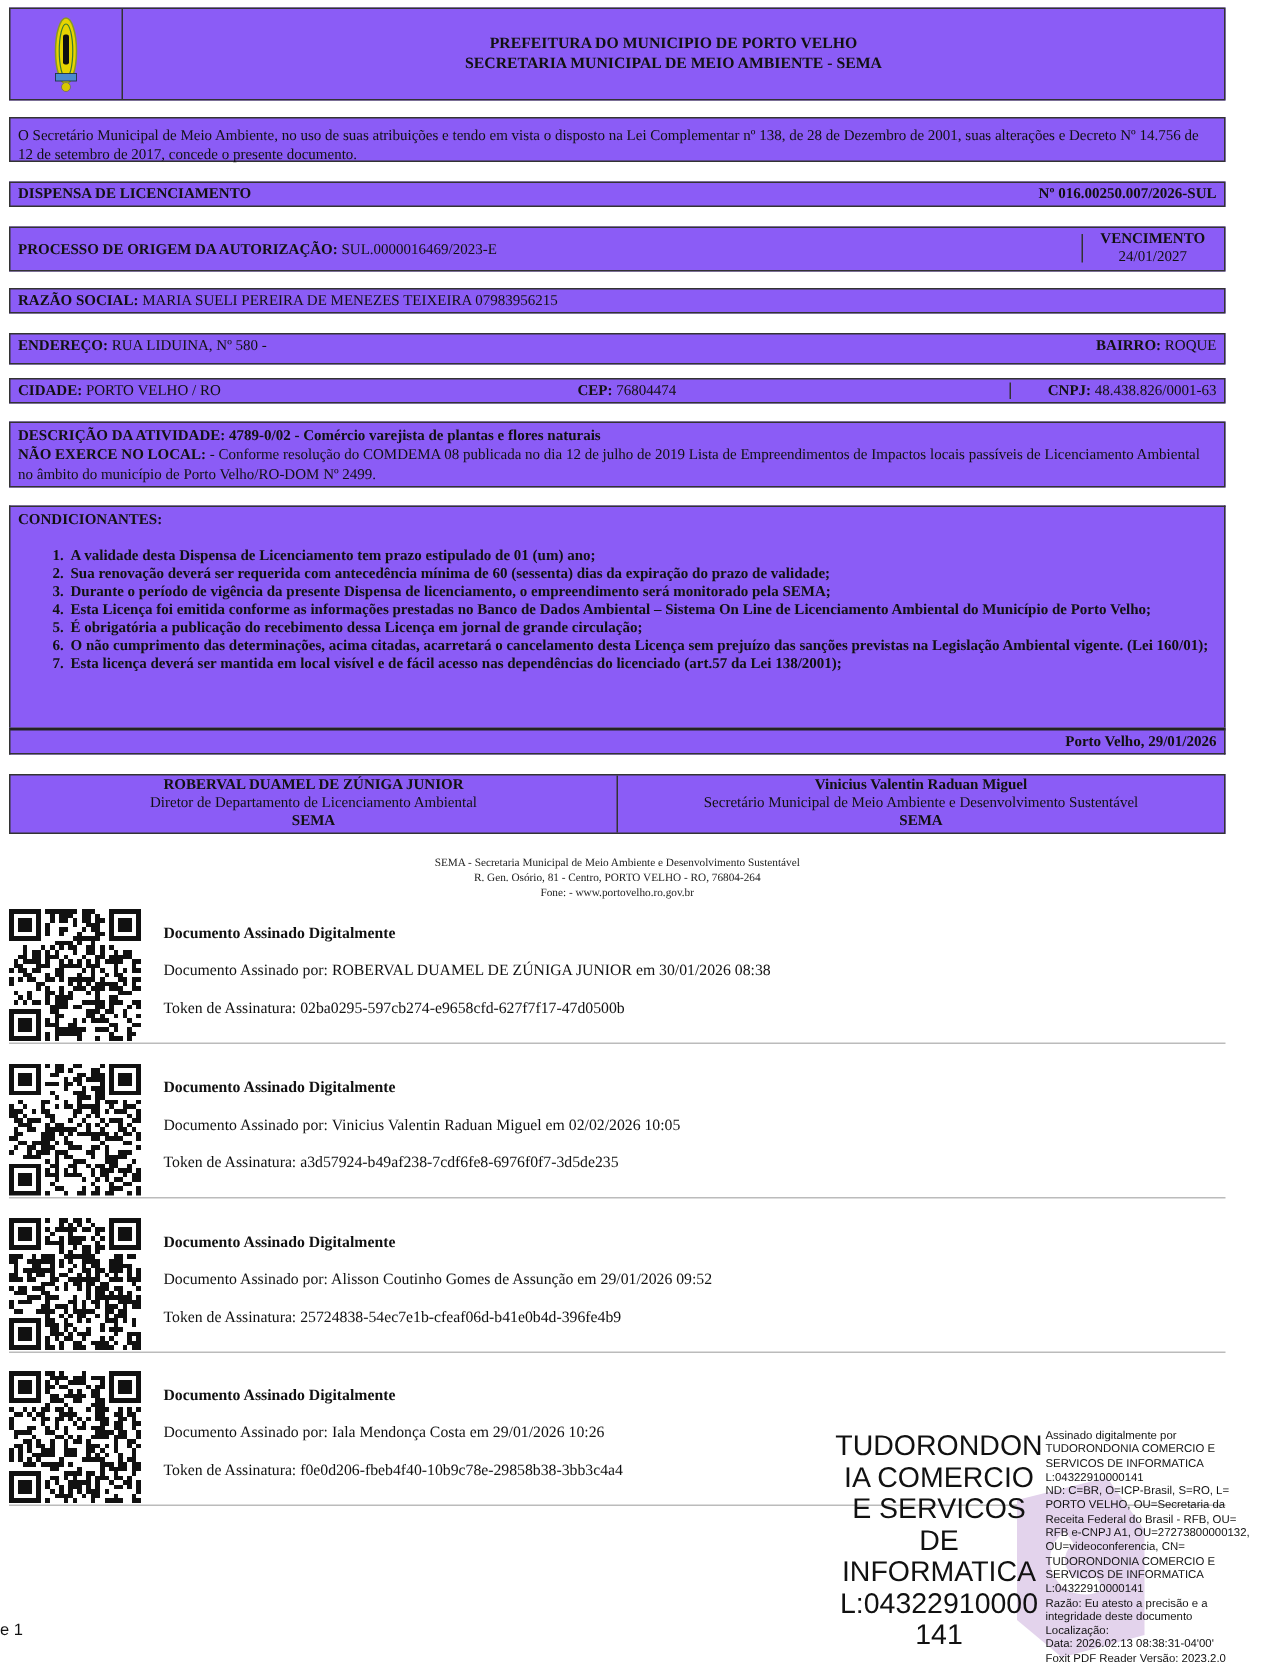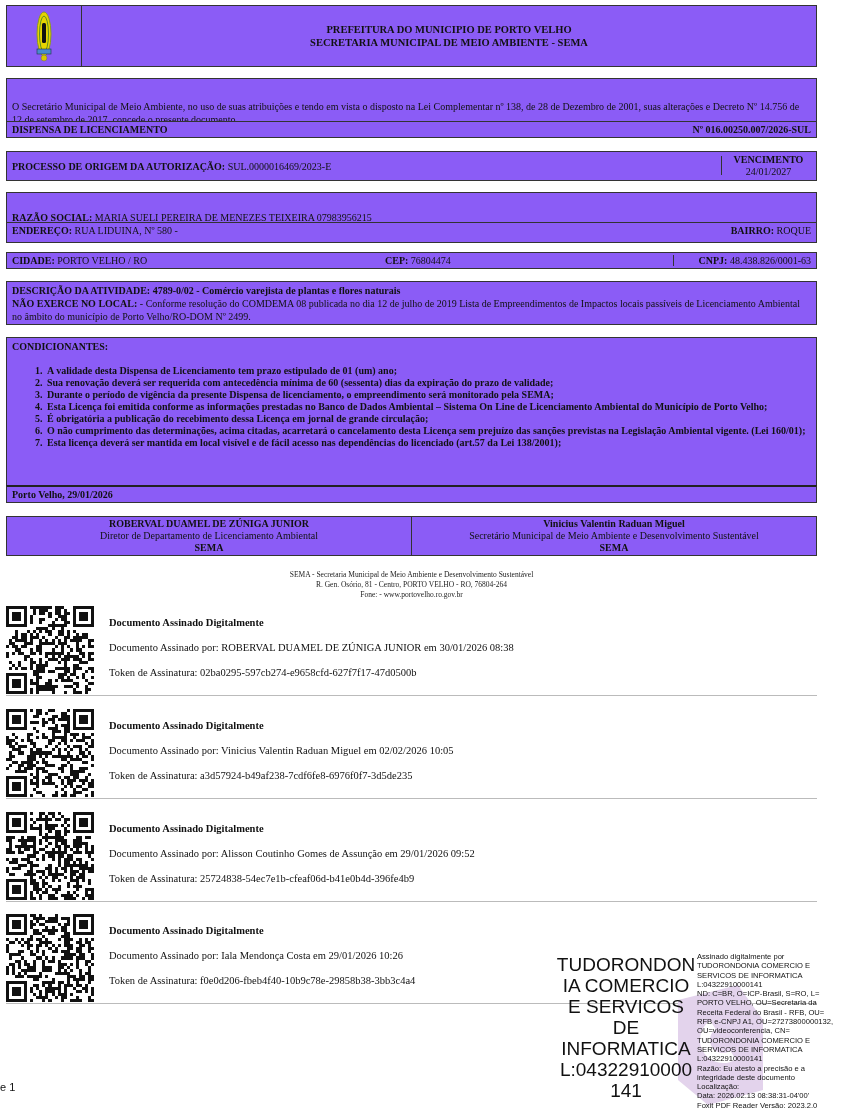--- a/index.html
+++ b/index.html
@@ -9,43 +9,43 @@
     color: #111; font-size: 10px;
   }
   .box { position: absolute; left: 6px; width: 811px; border: 1px solid #333; box-sizing: border-box; background:#8b5cf6; }
   b, .b { font-weight: bold; }
 
   
   #header { top: 5px; height: 62px; display: flex; }
   #header .logo-cell { width: 74px; border-right: 1px solid #333; display:flex; align-items:center; justify-content:center; }
   #header .title-cell { flex: 1; display:flex; flex-direction:column; align-items:center; justify-content:center; font-weight:bold; font-size:10.5px; line-height:13px; }
 
-  #intro { top: 78px; height: 30px; padding: 21px 5px; font-size: 10px; line-height: 13px; }
+  #intro { top: 78px; height: 30px; padding: 5px 5px; font-size: 10px; line-height: 13px; }
 
   #dispensa { top: 121px; height: 17px; padding: 2px 5px; display:flex; justify-content:space-between; font-weight:bold; font-size:10px; line-height:12px; }
 
   #processo { top: 151px; height: 30px; display:flex;align-items:center; }
   #processo .left { flex:1; padding: 0 5px; display:flex; align-items:center; font-size:10px; }
   #processo .right { width: 95px; display:flex; flex-direction:column; align-items:center; justify-content:center; line-height:12px; position:relative; }
   #processo .right::before { content:""; position:absolute; left:0; top:2px; bottom:3px; border-left:1px solid #333; }
 
-  #razao { top: 192px; height: 17px; padding: 19px 5px; font-size:10px; line-height:12px; }
+  #razao { top: 192px; height: 17px; padding: 2px 5px; font-size:10px; line-height:12px; }
   #endereco { top: 222px; height: 21px; padding: 2px 5px; display:flex; justify-content:space-between; font-size:10px; line-height:12px;text-align:center; }
   #cidade { top: 252px; height: 17px; padding: 2px 5px; font-size:10px; line-height:12px; }
   #cidade .cep { position:absolute; left: 378px; top: 2px; }
   #cidade .cnpj { position:absolute; right: 5px; top: 2px; padding-left: 8px; }
   #cidade .sep { position:absolute; left: 666px; top: 2px; height: 11px; border-left: 1px solid #333; }
 
   #descricao { top: 281px; height: 44px; padding: 2px 5px; font-size:10px; line-height:13px; }
 
   #condicionantes { top: 337px; height: 148px; padding: 3px 5px; font-size:10px; line-height:12px; border-bottom: none; }
   #condicionantes .ttl { font-weight: bold; margin-bottom: 12px; }
   #condicionantes ol { margin: 0; padding-left: 33px; font-weight: bold; }
   #condicionantes ol li { padding-left: 2px; }
-  #local-date { top: 485px; height: 18px; border-top: 2px solid #222; padding: 2px 5px; text-align:left; font-weight:bold; font-size:10px; line-height:12px; }
+  #local-date { top: 485px; height: 18px; border-top: 2px solid #222; padding: 2px 5px; text-align:right; font-weight:bold; font-size:10px; line-height:12px; }
 
   #signers { top: 516px; height: 40px; display:flex; font-size:10px; line-height:12px; }
   #signers .cell { flex:1; text-align:center; display:flex; flex-direction:column; justify-content:center; }
   #signers .cell + .cell { border-left:1px solid #333; }
 
   #footer-info { position:absolute; top:570px; left:6px; width:811px; text-align:center; font-size:7.5px; line-height:10px; color:#222; }
 
   .sig-block { position:absolute; left: 6px; width: 811px; height: 96px; }
   .sig-block .qr { position:absolute; left:0; top:6px; width:88px; height:88px; }
   .sig-block .txt { position:absolute; left:103px; top:16px; font-size:10.5px; line-height:13px; }

